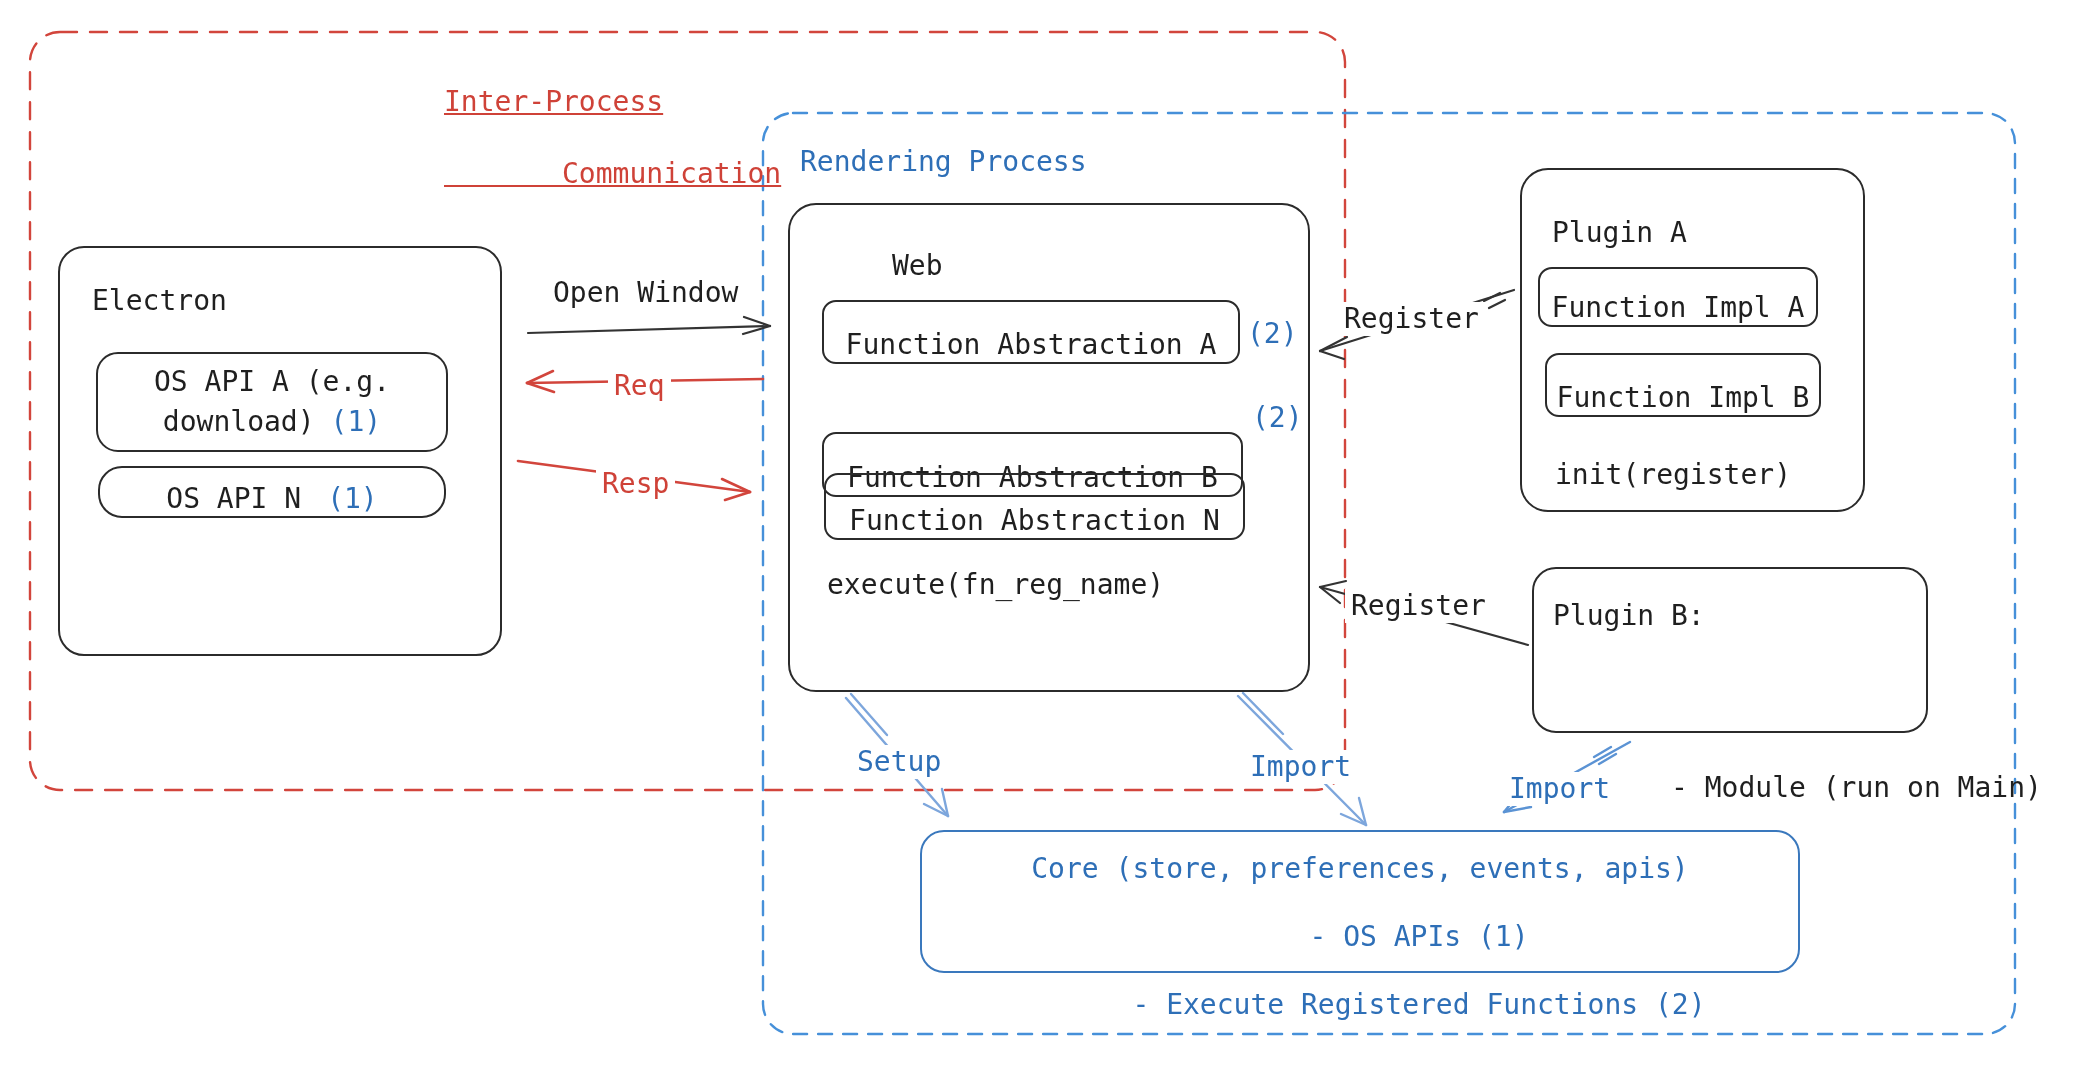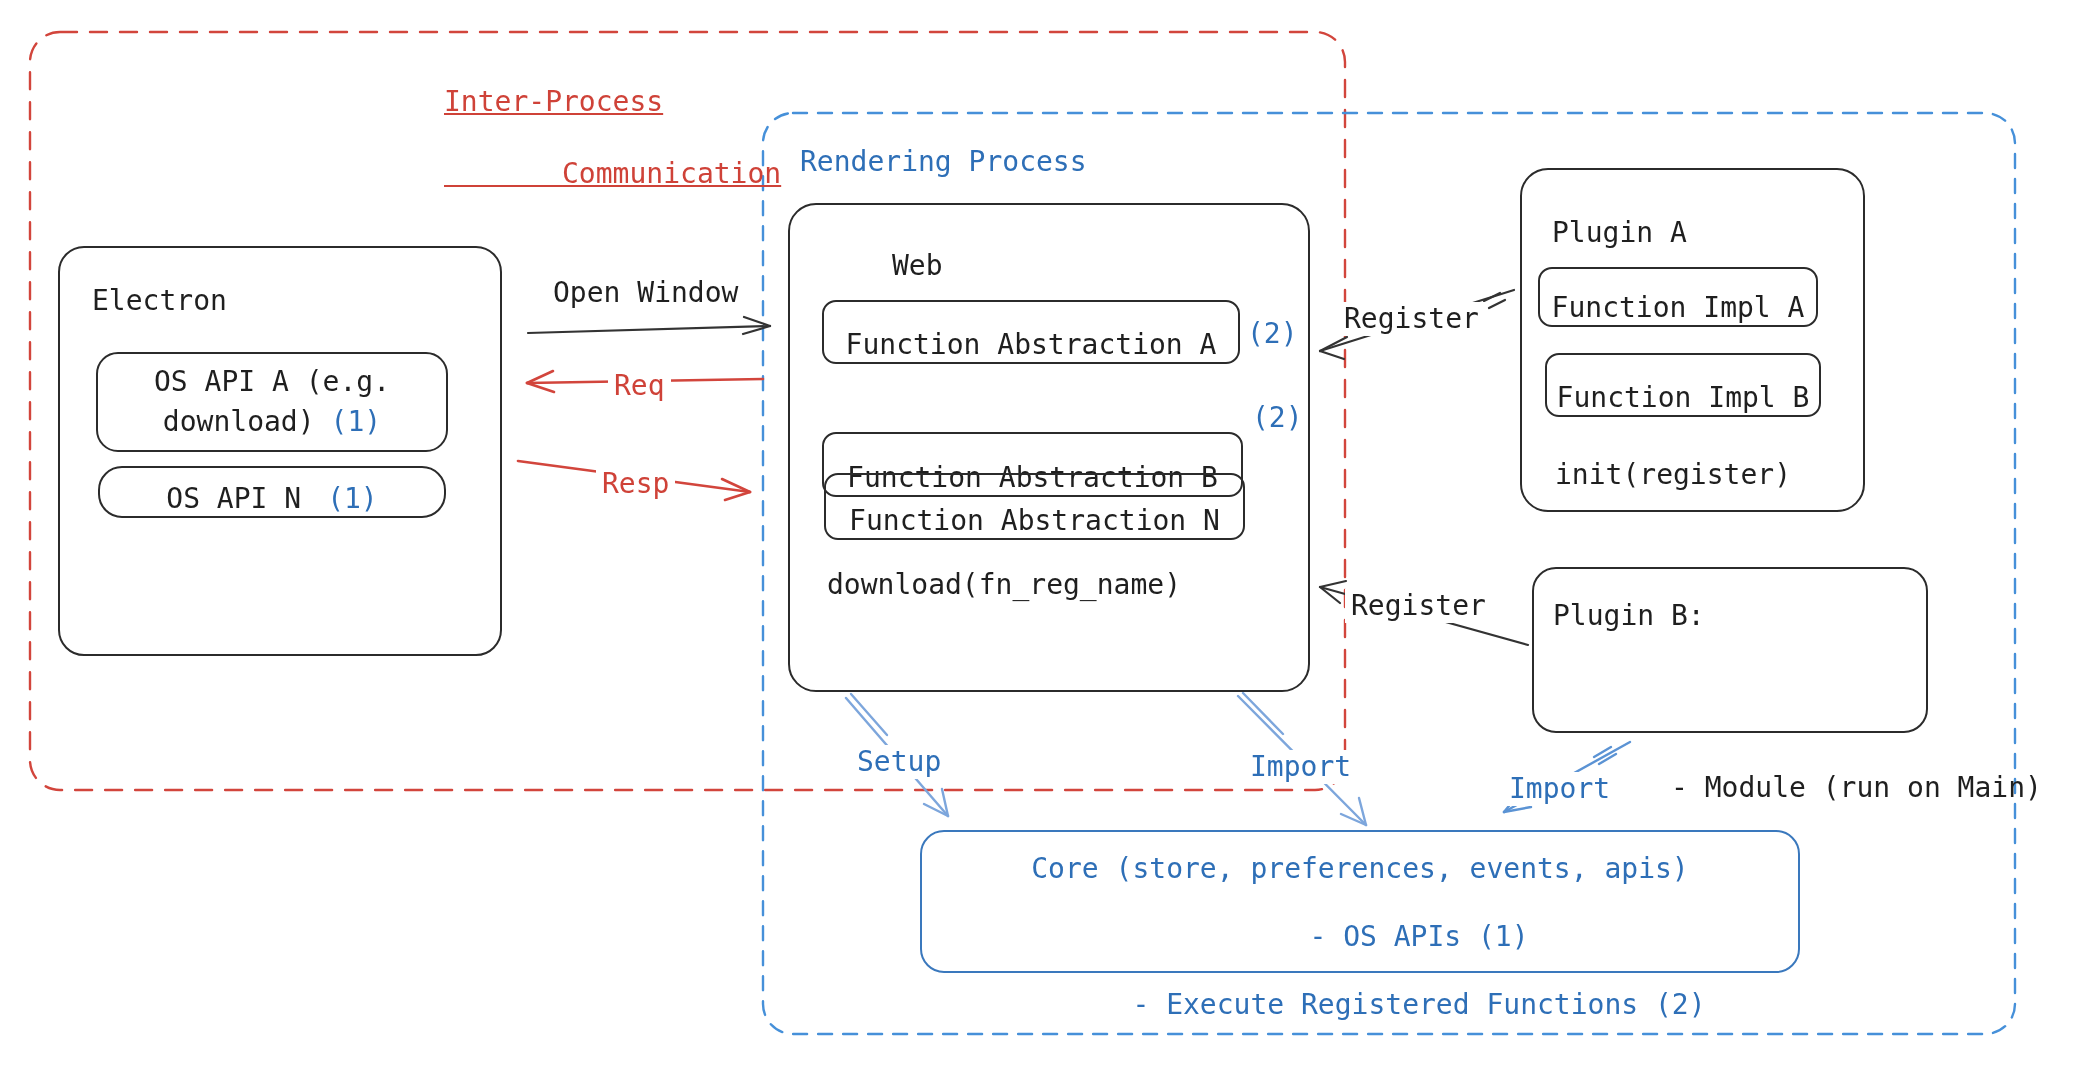--- a/index.html
+++ b/index.html
@@ -124,21 +124,21 @@
 
   <div class="box center-flex" style="left:822px;top:385px;width:421px;height:65px;border-radius:14px;margin-top:47px;">
     <span class="lbl" style="position:static;">Function Abstraction B</span>
   </div>
   <div class="lbl blue" style="left:1252px;top:401px;">(2)</div>
 
   <div class="box center-flex" style="left:824px;top:473px;width:421px;height:67px;border-radius:14px;">
     <span class="lbl" style="position:static;">Function Abstraction N</span>
   </div>
 
-  <div class="lbl" style="left:827px;top:568px;">download(fn_reg_name)</div>
+  <div class="lbl" style="left:827px;top:568px;">execute(fn_reg_name)</div>
 
   <div class="lbl wbg" style="left:1338px;top:302px;">Register</div>
   <div class="lbl wbg" style="left:1345px;top:589px;">Register</div>
 
   <div class="box" style="left:1520px;top:168px;width:345px;height:344px;border-radius:28px;"></div>
   <div class="lbl" style="left:1552px;top:216px;">Plugin A</div>
 
   <div class="box center-flex" style="left:1538px;top:267px;width:280px;height:60px;border-radius:14px;">
     <span class="lbl" style="position:static;">Function Impl A</span>
   </div>

